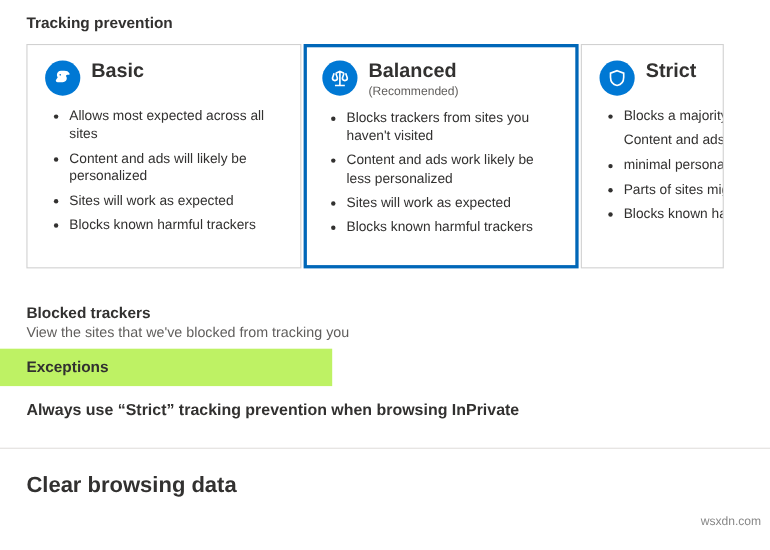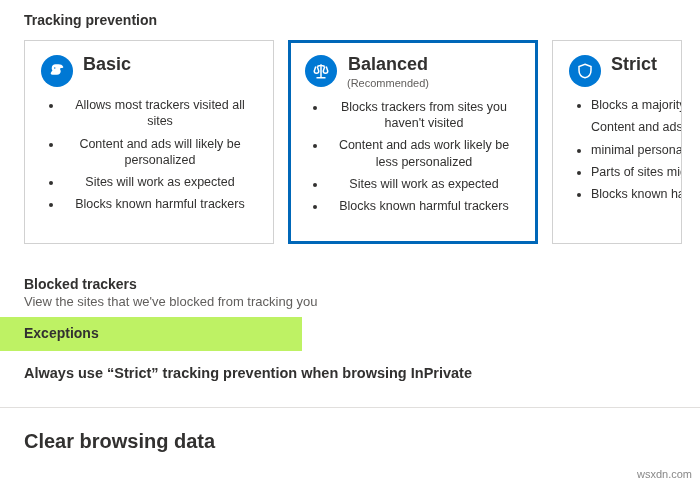--- a/index.html
+++ b/index.html
@@ -13,22 +13,21 @@
     overflow: hidden;
     padding: 12px 0 0 24px;
   }
   .section-title {
     font-size: 14px;
     font-weight: 600;
     margin-bottom: 12px;
   }
   .cards {
     display: flex;
-    gap: 14px;
-    text-align: center;
+    gap: 2px;
   }
   .card {
     border: 1px solid #d1d1d1;
     padding: 14px 16px 16px 16px;
     width: 250px;
     height: 204px;
     cursor: pointer;
     background: #fff;
   }
   .card.selected {
@@ -120,21 +119,21 @@
       <div class="icon-circle">
         <svg width="18" height="18" viewBox="0 0 24 24" fill="#fff">
             <path d="M10 3c-3 0-5 2-5 5 0 1 0 2 1 3l-2 3c-1 1 0 3 2 3h6c3 0 5-2 5-5 0-1-1-2-1-3 1-1 2-1 3-1 1 0 2-1 1-2-1-2-3-3-6-3h-4zm-2 5a1 1 0 1 1 2 0 1 1 0 0 1-2 0z"></path>
           </svg>
       </div>
       <div>
         <div class="card-title">Basic</div>
       </div>
     </div>
     <ul>
-      <li>Allows most trackers visited all sites</li>
+      <li>Allows most expected across all sites</li>
       <li>Content and ads will likely be personalized</li>
       <li>Sites will work as expected</li>
       <li>Blocks known harmful trackers</li>
     </ul>
   </div>
 
   <div class="card selected">
     <div class="card-head">
       <div class="icon-circle">
         <svg width="18" height="18" viewBox="0 0 24 24" fill="none" stroke="#fff" stroke-width="2">

